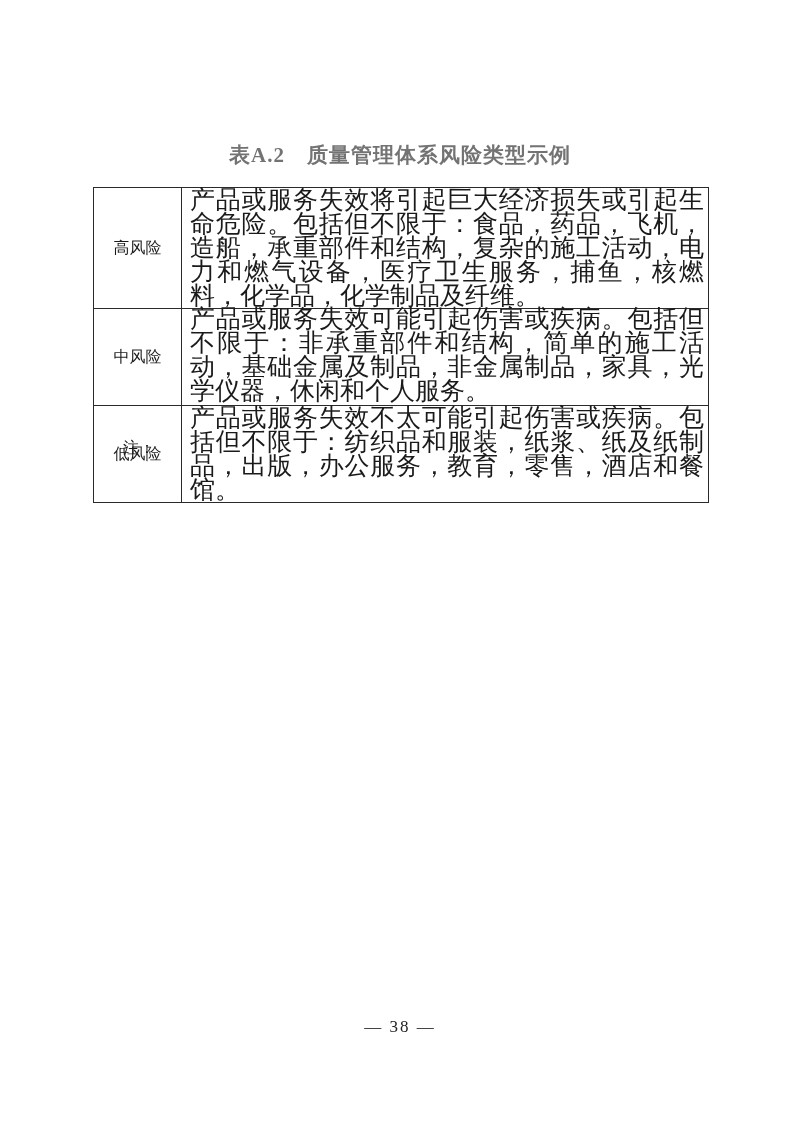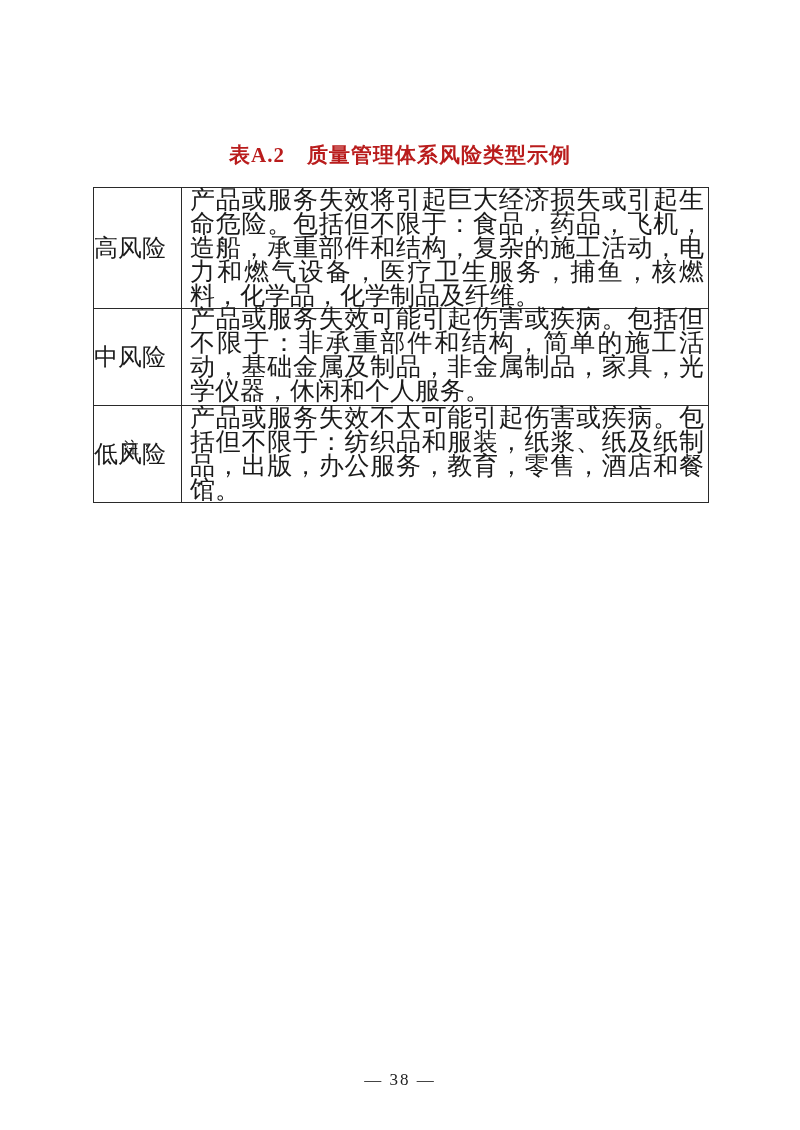--- a/index.html
+++ b/index.html
@@ -16,39 +16,39 @@
     overflow: hidden;
   }
   .doc-title {
     position: absolute;
     top: 141px;
     left: 0;
     width: 100%;
     text-align: center;
     font-size: 21px;
     font-weight: bold;
-    color: #b91c1c;
+    color: #737373;
     letter-spacing: 1px;
   }
   table.risk-table {
     position: absolute;
     top: 187px;
     left: 93px;
     width: 616px;
     border-collapse: collapse;
     table-layout: fixed;
   }
   table.risk-table td {
     border: 1px solid #2a2a2a;
     vertical-align: middle;
   }
   td.label-cell {
     width: 87px;
-    text-align: left;
-    font-size: 24px;
+    text-align: center;
+    font-size: 16px;
     padding: 0;
   }
   td.desc-cell {
     font-size: 25px;
     line-height: 24px;
     text-align: justify;
     text-justify: inter-ideograph;
     padding: 0 4px 0 8px;
     vertical-align: top;
   }
@@ -71,21 +71,21 @@
   .note-item {
     font-size: 16px;
     line-height: 30px;
     text-indent: 33px;
     text-align: justify;
     text-justify: inter-ideograph;
     margin: 0 0 1px 0;
   }
   .page-number {
     position: absolute;
-    top: 1070px;
+    top: 1017px;
     left: 0;
     width: 100%;
     text-align: center;
     font-size: 17px;
     color: #222;
     letter-spacing: 2px;
   }
 </style>
 </head>
 <body>

